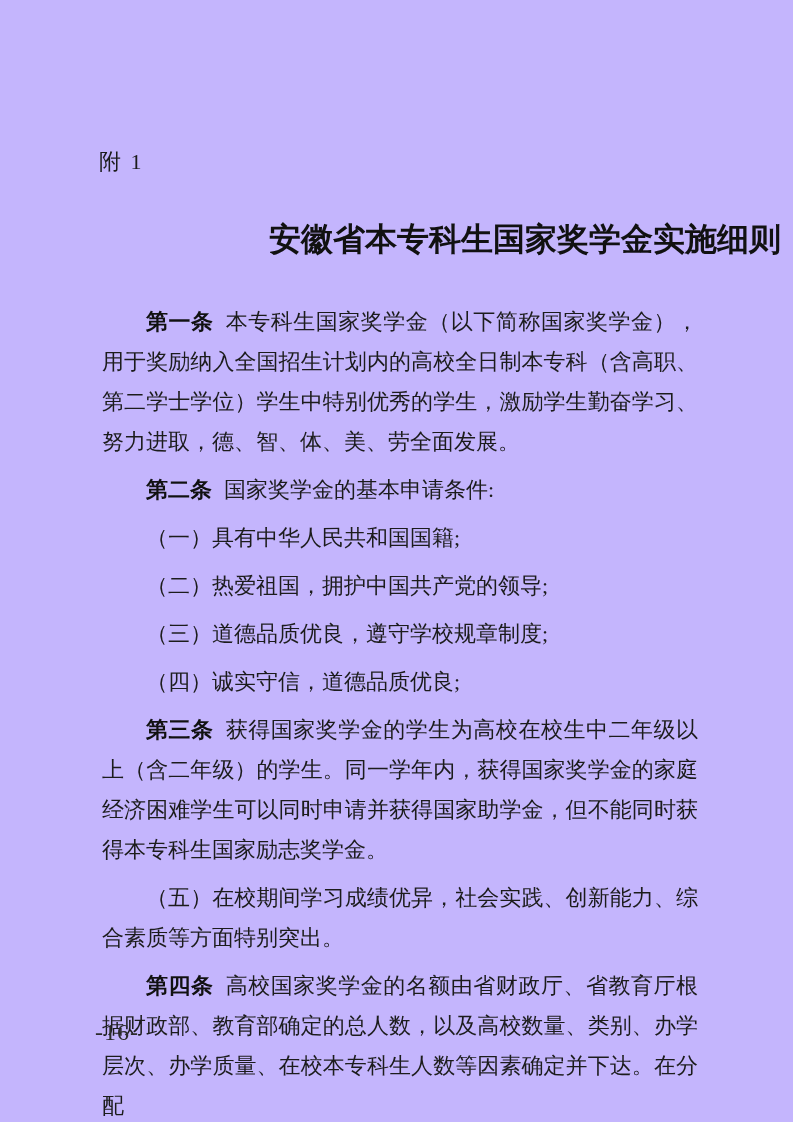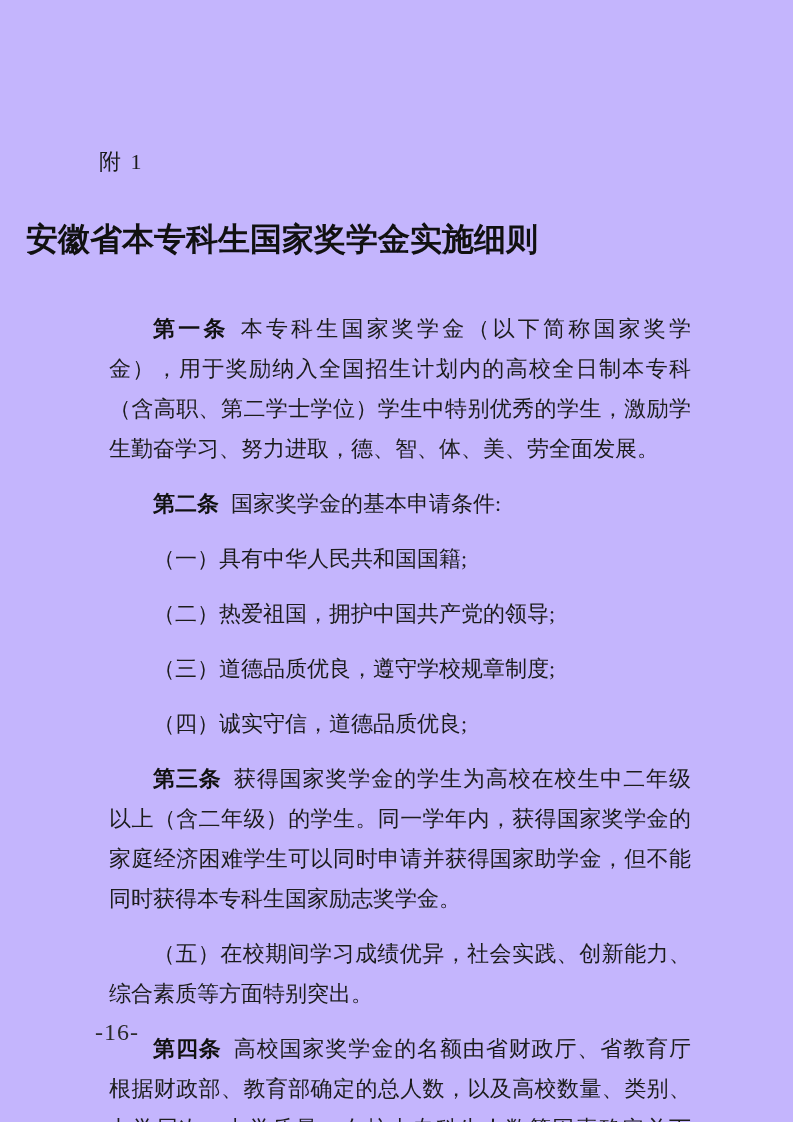--- a/index.html
+++ b/index.html
@@ -20,43 +20,43 @@
     position: absolute;
     left: 99px;
     top: 146px;
     font-size: 22px;
     line-height: 32px;
     letter-spacing: 2px;
   }
   .doc-title {
     position: absolute;
     left: 0;
-    right: 4px;
+    right: 12px;
     top: 219px;
     margin: 0;
-    text-align: left;
+    text-align: right;
     font-size: 32px;
     line-height: 40px;
     font-weight: 700;
     letter-spacing: 0px;
     color: #111111;
     padding-left: 26px;
   }
   .doc-body {
     position: absolute;
     left: 94px;
     top: 294px;
     width: 612px;
     font-size: 22px;
     line-height: 40px;
     text-align: justify;
     text-justify: inter-character;
   }
   .doc-body p {
-    margin: 15px;
+    margin: 8px;
     padding: 0;
     text-indent: 2em;
   }
   .art-num {
     font-weight: 700;
     margin-right: 0.55em;
     color: #111111;
   }
   .art-num:empty {
     display: none;

